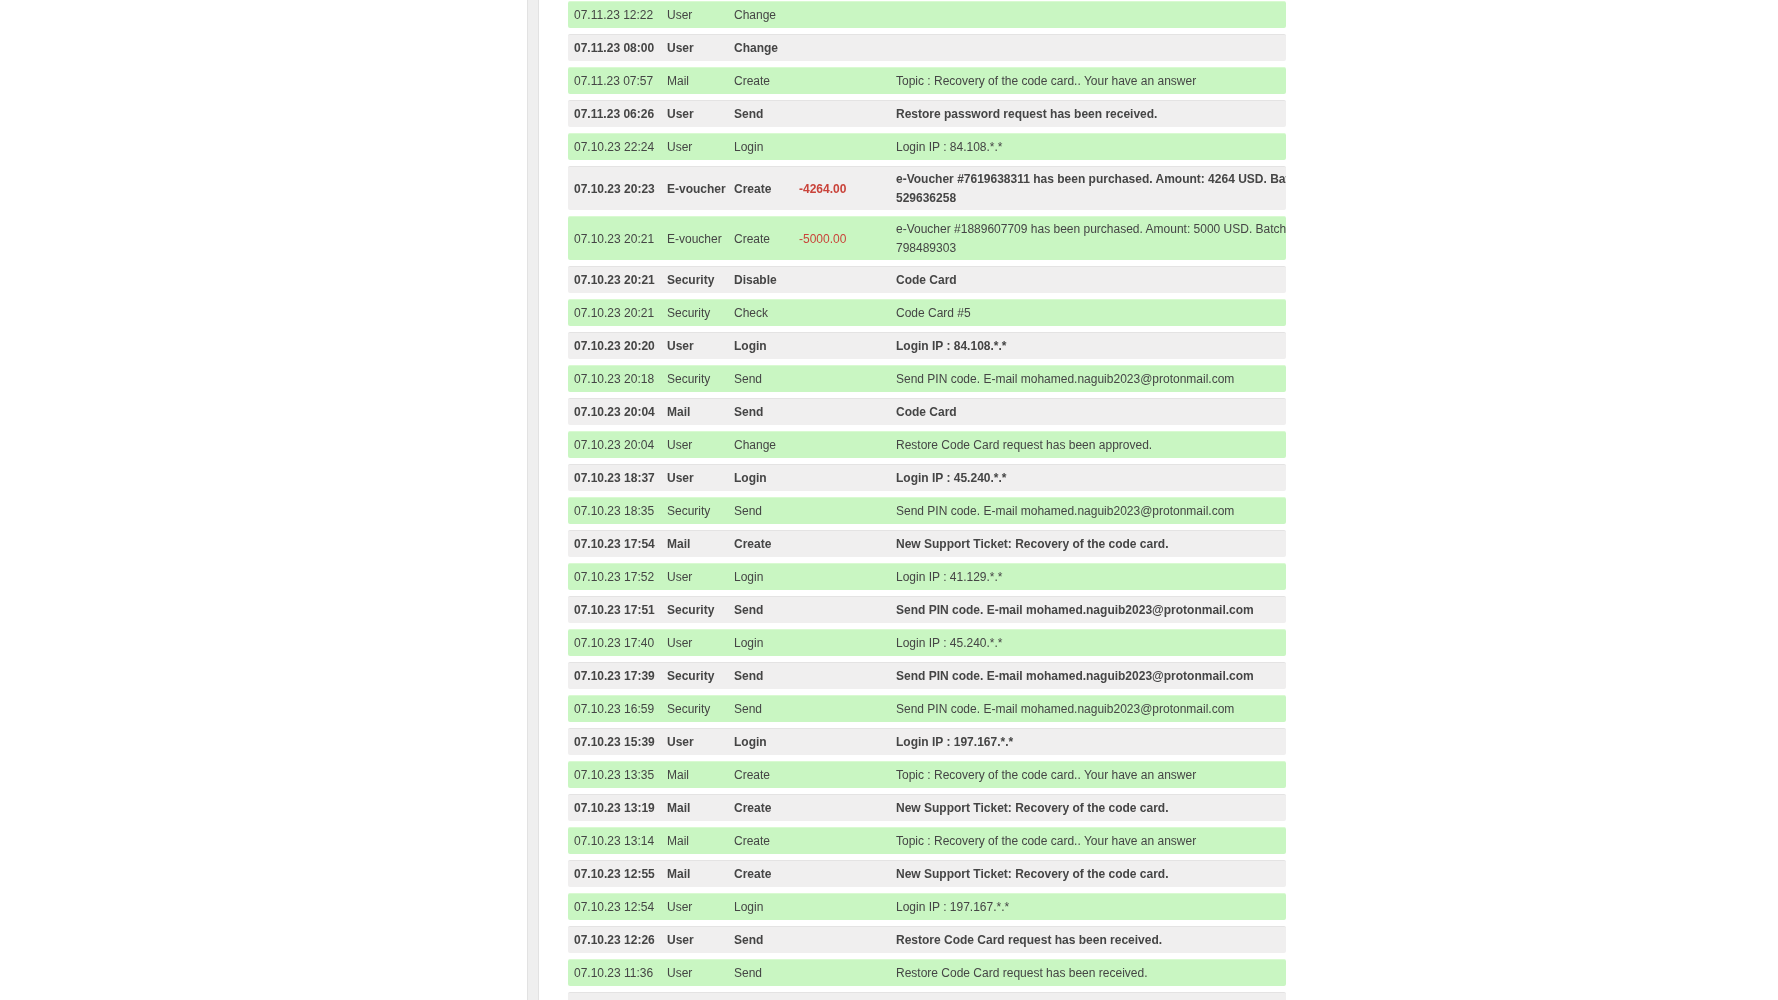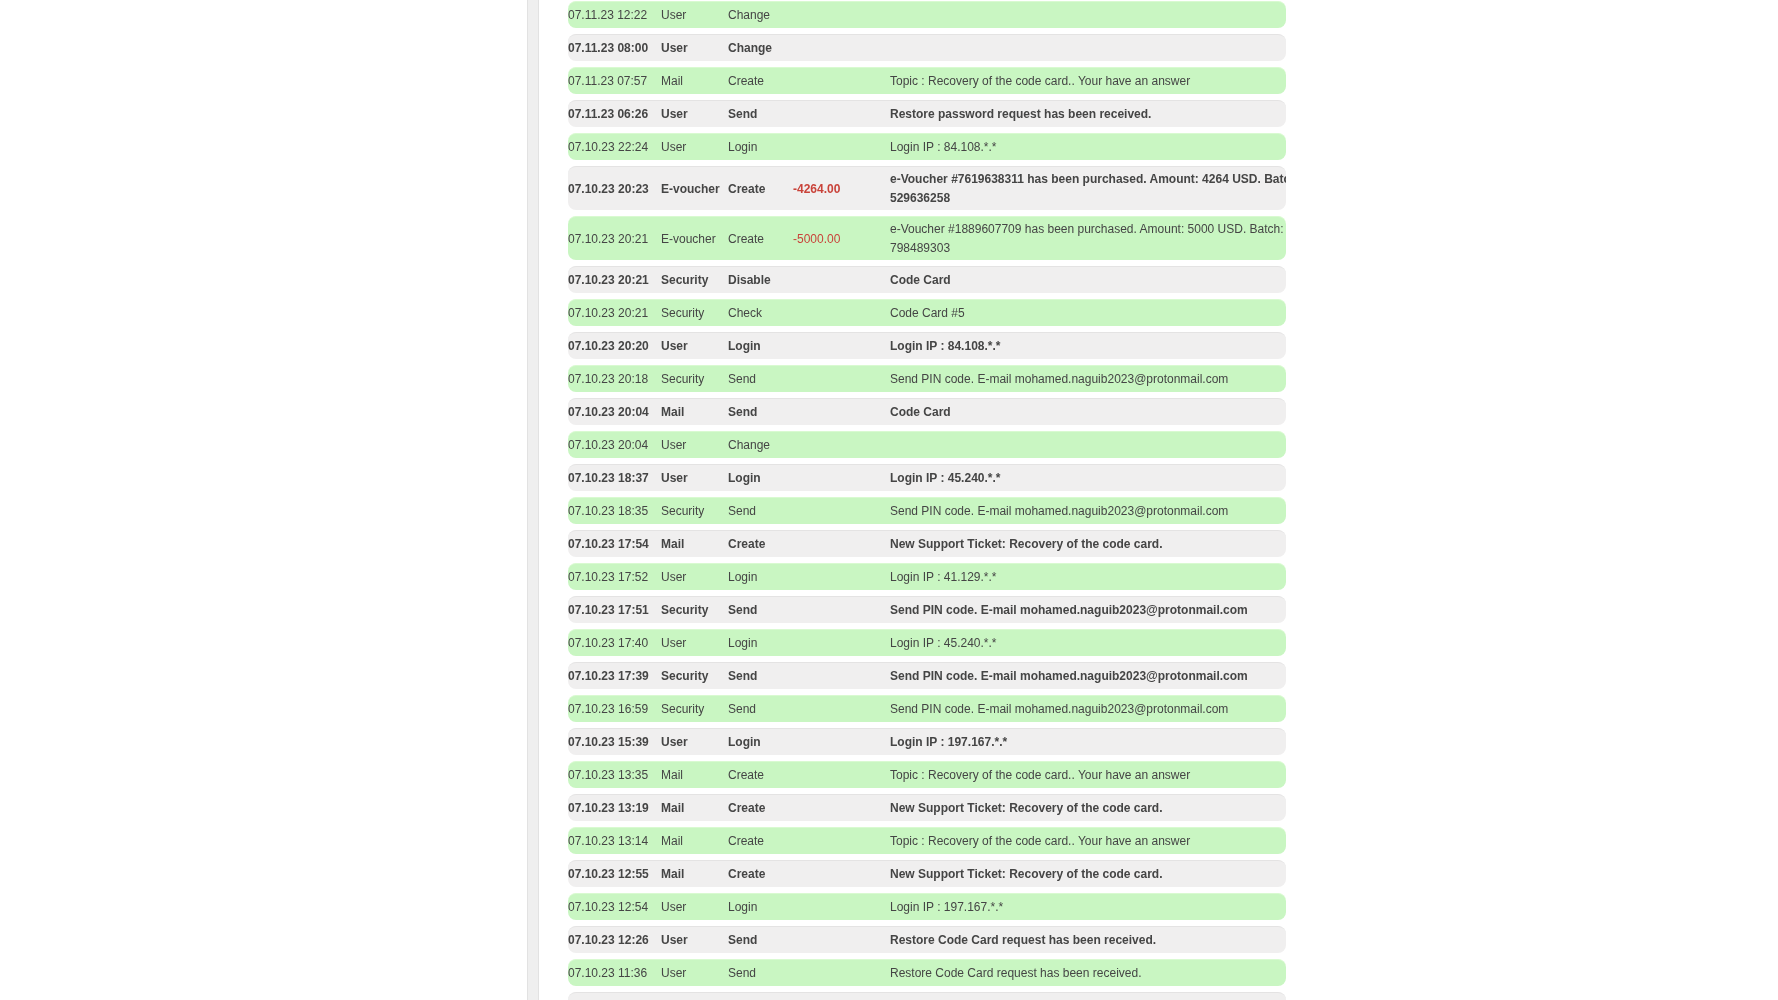--- a/index.html
+++ b/index.html
@@ -30,21 +30,22 @@
     position: absolute;
     left: 568px;
     top: 1px;
     width: 718px;
   }
   .row {
     display: flex;
     align-items: center;
     height: 27px;
     margin-bottom: 6px;
-    border-radius: 8px;
+    border-radius: 2px;
+    padding-left: 6px;
   }
   .row.size-tall { height: 44px; align-items: center; }
   .tone-gray  { background: #f0efef; border-top: 1px solid #e4e3e3; font-weight: bold; }
   .tone-green { background: #c9f6c2; border-top: 1px solid #d9fad1; }
   .cell { flex: 0 0 auto; white-space: nowrap; }
   .cell.date   { width: 93px; }
   .cell.type   { width: 67px; }
   .cell.action { width: 65px; }
   .cell.amount { width: 97px; color: var(--neg-color, #c9433a); }
   .cell.desc   {
@@ -173,20 +174,24 @@
     <div class="cell desc">
       <span class="line line1">Code Card</span>
 
     </div>
   </div>
       <div class="row tone-green">
     <div class="cell date">07.10.23 20:04</div>
     <div class="cell type">User</div>
     <div class="cell action">Change</div>
     <div class="cell amount"></div>
+    <div class="cell desc">
+      <span class="line line1">Restore Code Card request has been approved.</span>
+
+    </div>
   </div>
       <div class="row tone-gray">
     <div class="cell date">07.10.23 18:37</div>
     <div class="cell type">User</div>
     <div class="cell action">Login</div>
     <div class="cell amount"></div>
     <div class="cell desc">
       <span class="line line1">Login IP : 45.240.*.*</span>
 
     </div>

